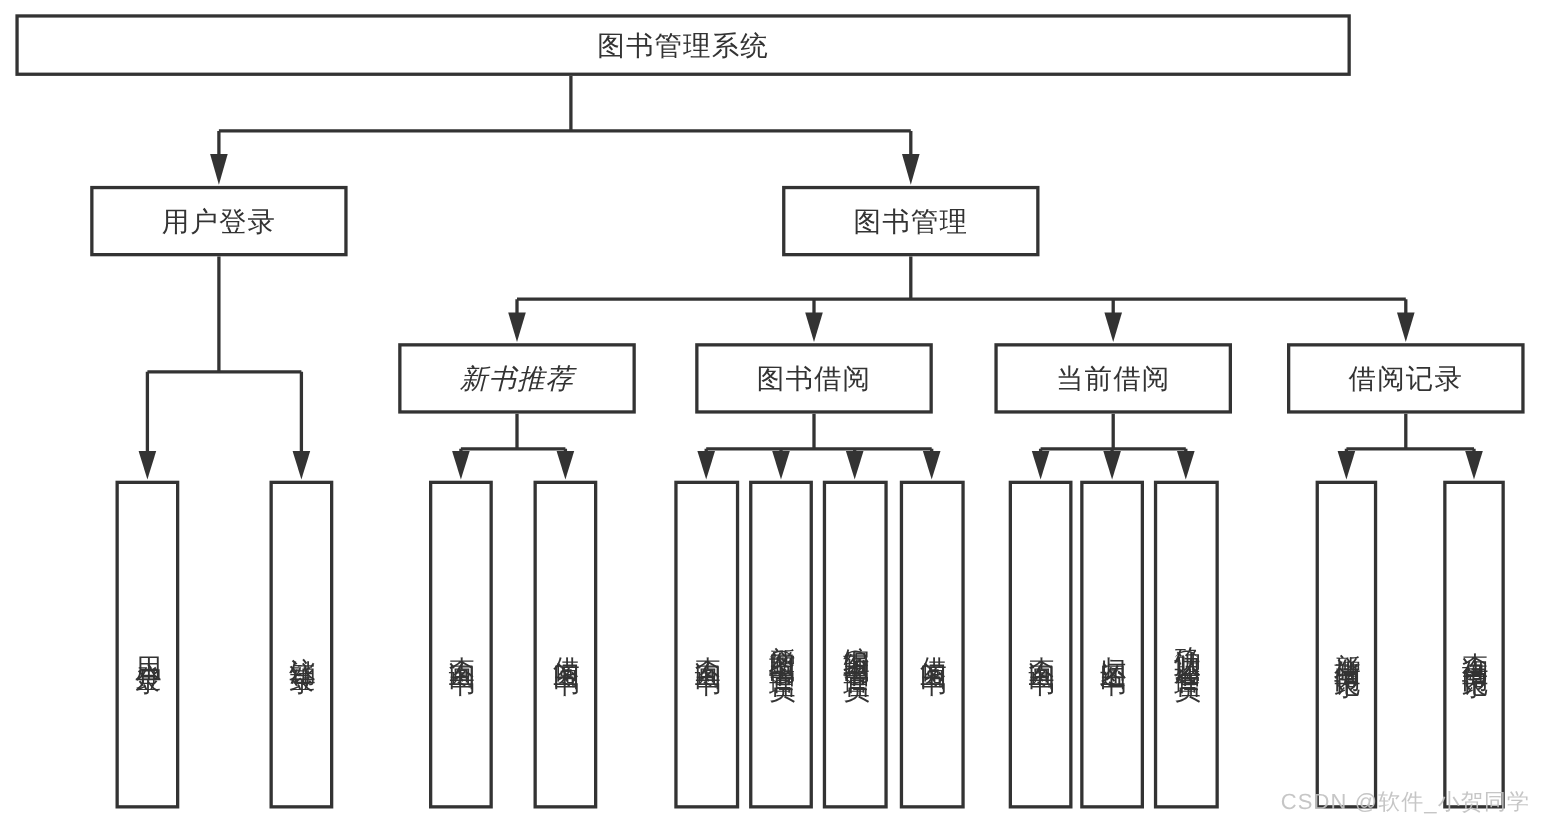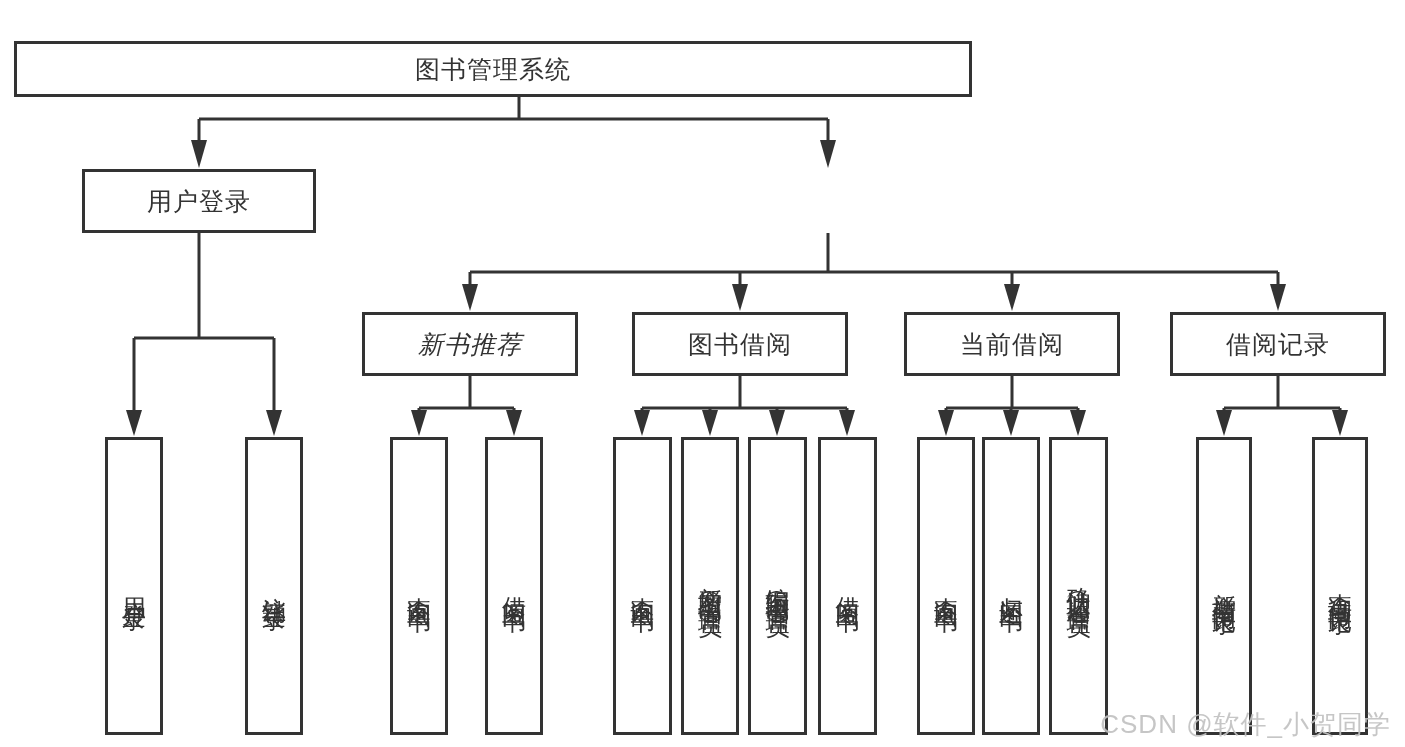--- a/index.html
+++ b/index.html
@@ -37,21 +37,21 @@
     writing-mode: vertical-rl;
     text-orientation: mixed;
     font-size: 24px;
     letter-spacing: 4px;
     line-height: 1;
   }
   .watermark {
     position: absolute;
     right: 14px;
     bottom: 5px;
-    font-size: 26px;
+    font-size: 20px;
     color: rgba(193, 193, 193, 0.92);
     letter-spacing: 1px;
     z-index: 3;
     white-space: nowrap;
   }
 </style>
 </head>
 <body>
 
 <div class="canvas">
@@ -88,23 +88,24 @@
     <polygon points="702,410 718,410 710,436" fill="#333333"></polygon>
     <polygon points="769,410 785,410 777,436" fill="#333333"></polygon>
     <polygon points="839,410 855,410 847,436" fill="#333333"></polygon>
     <polygon points="938,410 954,410 946,436" fill="#333333"></polygon>
     <polygon points="1003,410 1019,410 1011,436" fill="#333333"></polygon>
     <polygon points="1070,410 1086,410 1078,436" fill="#333333"></polygon>
     <polygon points="1216,410 1232,410 1224,436" fill="#333333"></polygon>
     <polygon points="1332,410 1348,410 1340,436" fill="#333333"></polygon>
   </svg>
 
-  <div class="node h-node" style="left:14px; top:13px; width:958px; height:56px;margin-top:28px;">图书管理系统</div>
+  <div class="node h-node" style="left:14px; top:13px; width:1214px; height:56px;">图书管理系统</div>
 
   <div class="node h-node" style="left:82px; top:169px; width:234px; height:64px;">用户登录</div>
+  <div class="node h-node" style="left:711px; top:169px; width:234px; height:64px;">图书管理</div>
 
   <div class="node h-node" style="left:362px; top:312px; width:216px; height:64px;font-style:italic;">新书推荐</div>
   <div class="node h-node" style="left:632px; top:312px; width:216px; height:64px;">图书借阅</div>
   <div class="node h-node" style="left:904px; top:312px; width:216px; height:64px;">当前借阅</div>
   <div class="node h-node" style="left:1170px; top:312px; width:216px; height:64px;font-family:Liberation Mono, monospace;">借阅记录</div>
 
   <div class="node leaf" style="left:105px; top:437px; width:58px; height:298px;">用户登录</div>
   <div class="node leaf" style="left:245px; top:437px; width:58px; height:298px;">注销登录</div>
 
   <div class="node leaf" style="left:390px; top:437px; width:58px; height:298px;">查询图书</div>

